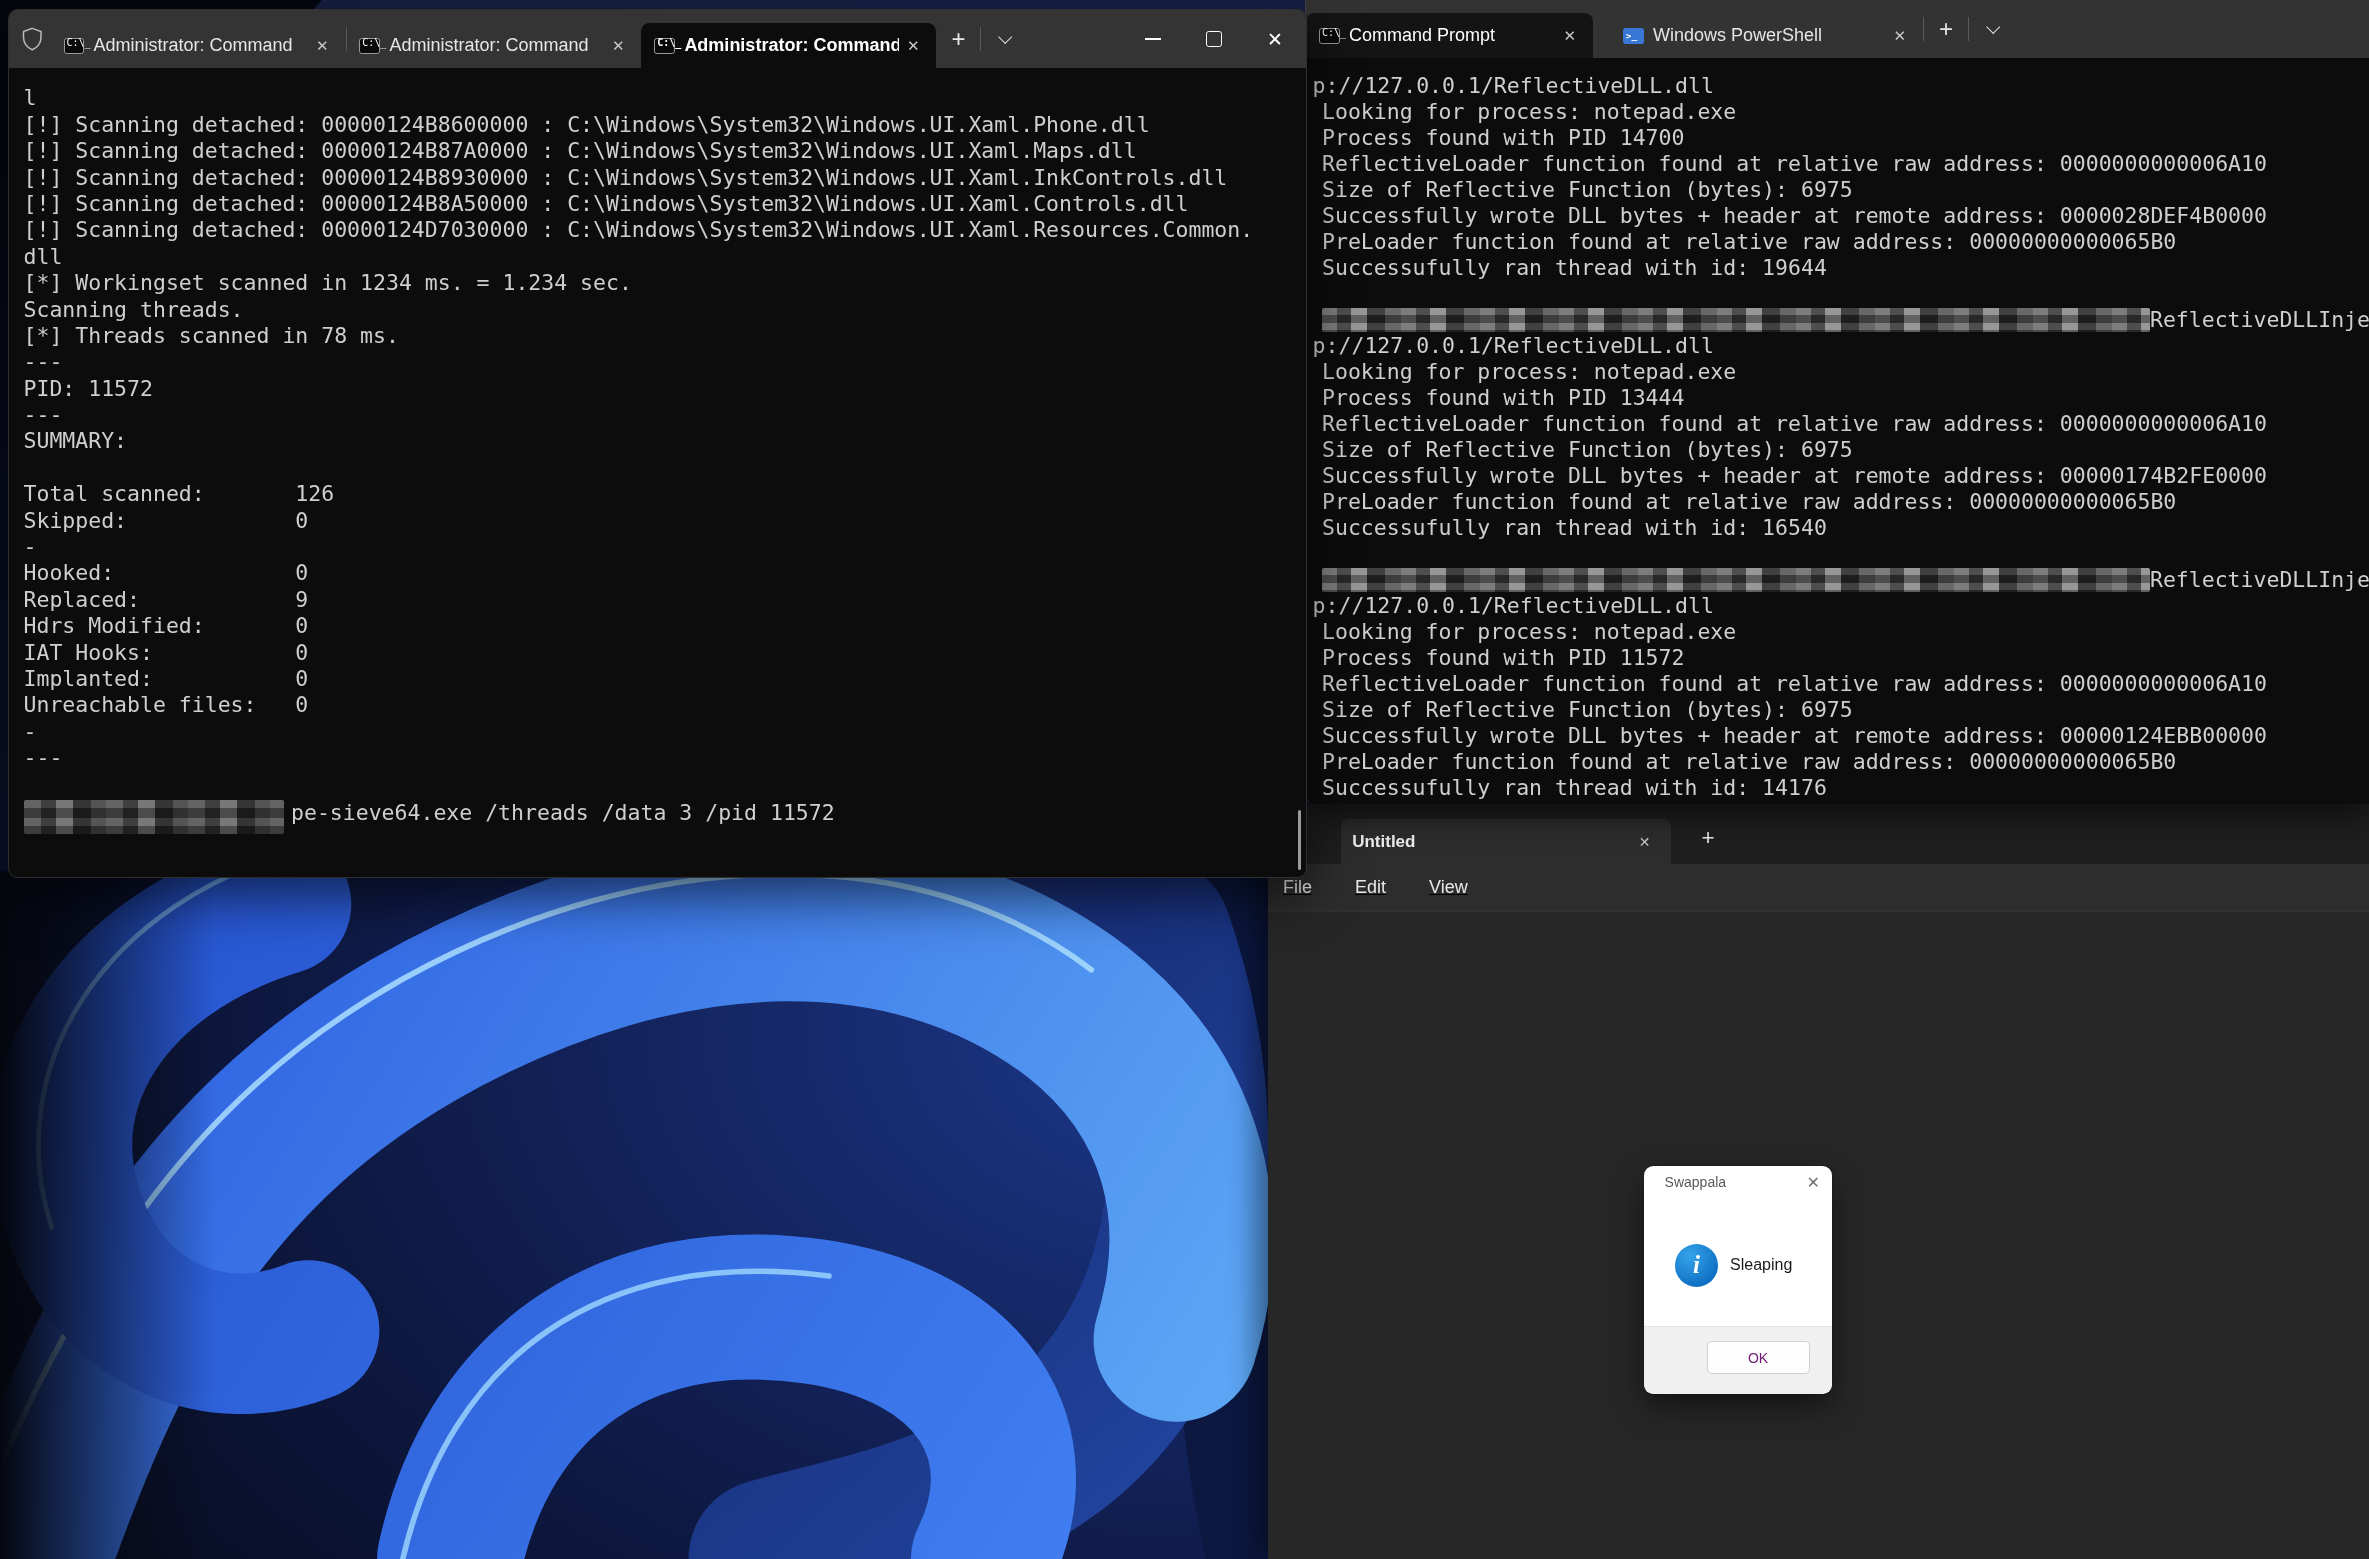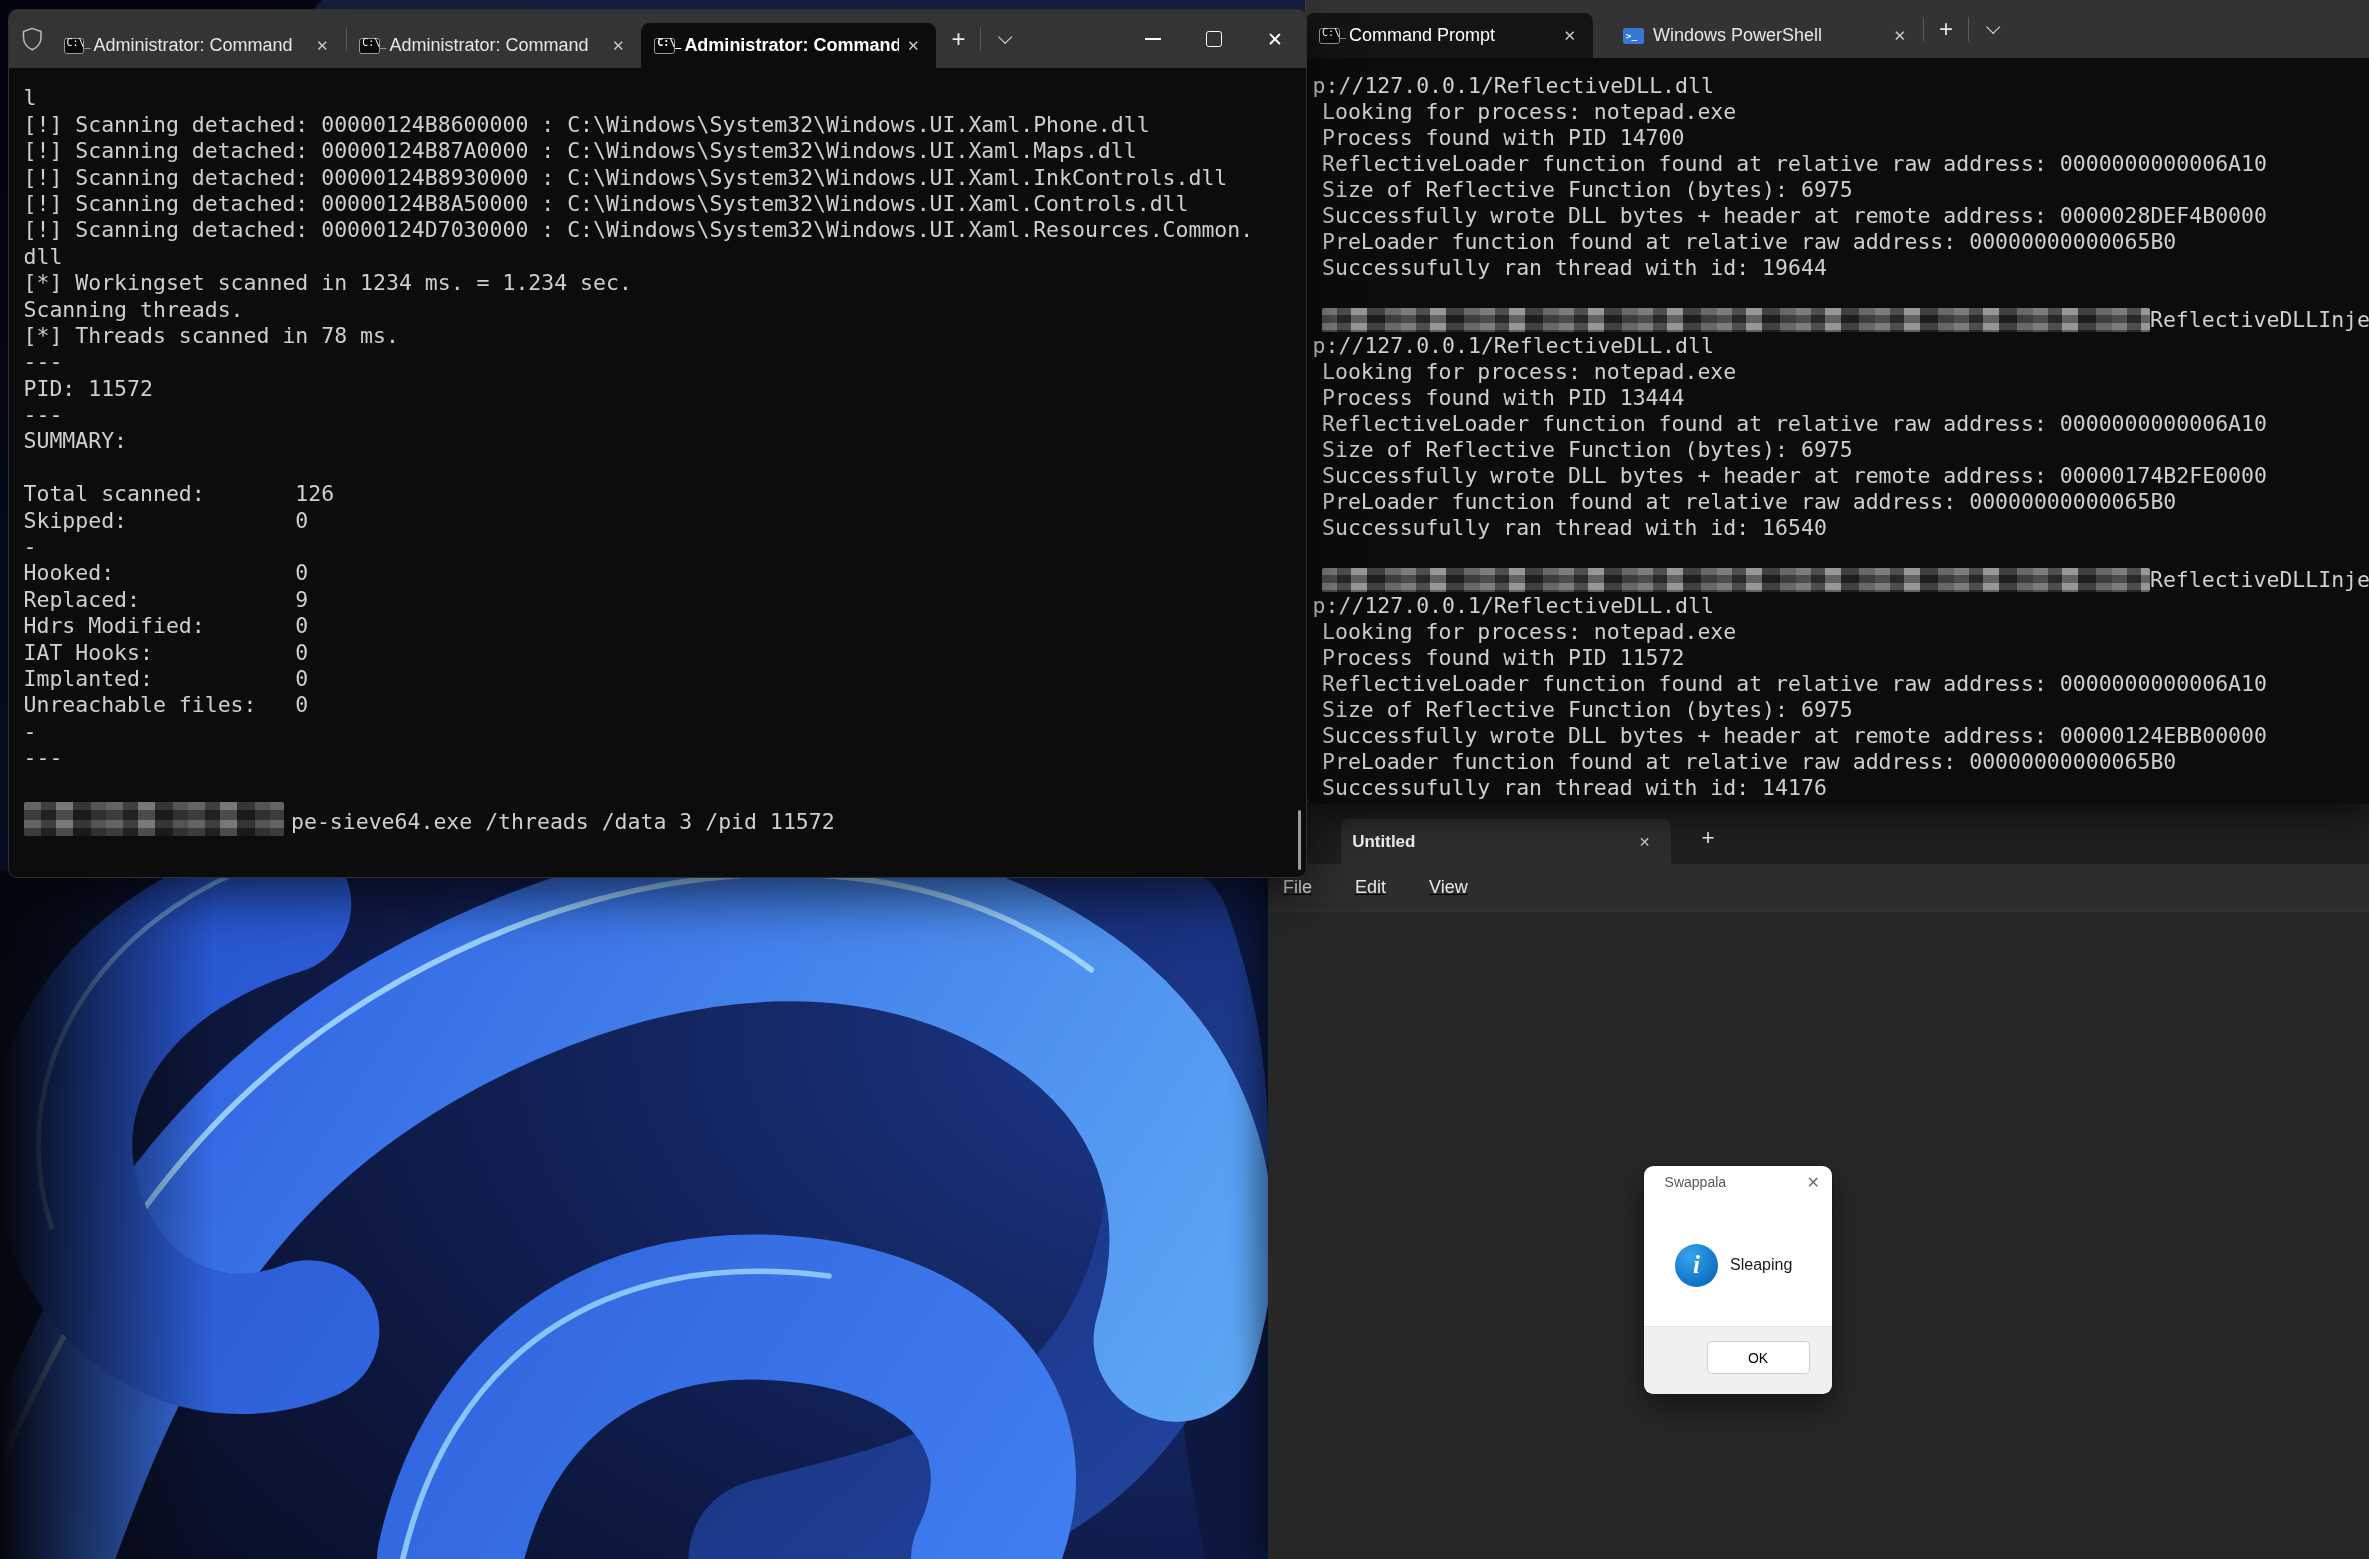--- a/index.html
+++ b/index.html
@@ -39,21 +39,21 @@
   .tcontent{position:relative;font-family:"DejaVu Sans Mono",monospace;font-size:21.5px;color:#cfcfcf;
     overflow:hidden;}
   .lterm .tcontent{padding:17px 0 0 15px;height:792px;}
   .trow{white-space:pre;}
   .lterm .trow{height:26.4px;line-height:26.4px;}
   .rterm .trow{height:26px;line-height:26px;}
   .mosaic{display:inline-block;border-radius:1.9px;
     background:
       repeating-linear-gradient(180deg,rgba(255,255,255,.10) 0 7.5px,rgba(0,0,0,.30) 7.5px 15px),
       repeating-linear-gradient(90deg,#6e6e6e 0 15px,#3a3a3a 15px 29px,#8b8b8b 29px 45px,#2b2b2b 45px 63px,#575757 63px 79px);}
-  .promptrow{display:flex;align-items:flex-end;height:36px;margin-top:1.9px;}
+  .promptrow{display:flex;align-items:flex-start;height:36px;margin-top:1.9px;}
   .promptrow .mosaic{width:260px;height:34px;margin-right:7.5px;flex:0 0 auto;
     background:
       repeating-linear-gradient(180deg,rgba(255,255,255,.07) 0 8.4px,rgba(0,0,0,.32) 8.4px 18px),
       repeating-linear-gradient(90deg,#585858 0 17px,#303030 17px 32px,#6e6e6e 32px 49px,#262626 49px 67px,#474747 67px 82px);}
   .scrollthumb{position:absolute;right:4.7px;bottom:7.5px;width:2.8px;height:60px;background:#9a9a9a;border-radius:1.9px;z-index:6;}
 
   
   .rterm{left:1305px;top:0;width:1064px;height:804px;background:#0c0c0c;border-radius:0 0 0 9.4px;
     box-shadow:0 13px 32px rgba(0,0,0,.55);border-left:0.9px solid #414141;z-index:15;}
   .rtabbar{height:58px;background:#333333;display:flex;align-items:flex-end;}
@@ -86,21 +86,21 @@
   .dtitle .dtext{position:absolute;left:20.6px;top:8.4px;font-size:14px;color:#5a5a5a;}
   .dtitle .dx{position:absolute;right:12px;top:6.6px;font-size:16px;color:#6f6f6f;}
   .dicon{position:absolute;left:31px;top:78px;width:43px;height:43px;border-radius:50%;
     background:radial-gradient(circle at 35% 28%, #35a4ea, #0e6fc4 75%);
     color:#fff;text-align:center;font-size:25px;line-height:42px;font-weight:700;font-style:italic;
     font-family:"Liberation Serif",serif;}
   .dmsg{position:absolute;left:86px;top:90px;font-size:16px;color:#1a1a1a;}
   .dfooter{position:absolute;left:0;right:0;bottom:0;height:67px;background:#f0f0f0;
     border-top:0.9px solid #e3e3e3;border-radius:0 0 9.4px 9.4px;}
   .okbtn{position:absolute;right:22.5px;top:14px;width:103px;height:33px;background:#fdfdfd;
-    border:0.9px solid #d0d0d0;border-radius:4.7px;font-size:14px;color:#000000;
+    border:0.9px solid #d0d0d0;border-radius:4.7px;font-size:14px;color:#701a75;
     display:flex;align-items:center;justify-content:center;box-sizing:border-box;}
 </style>
 </head>
 <body>
 
 <div class="desktop">
 
   <svg class="wp" viewBox="0 0 2529 1664" preserveAspectRatio="none">
     <defs>
       <radialGradient id="bgG" cx="52%" cy="66%" r="78%">

